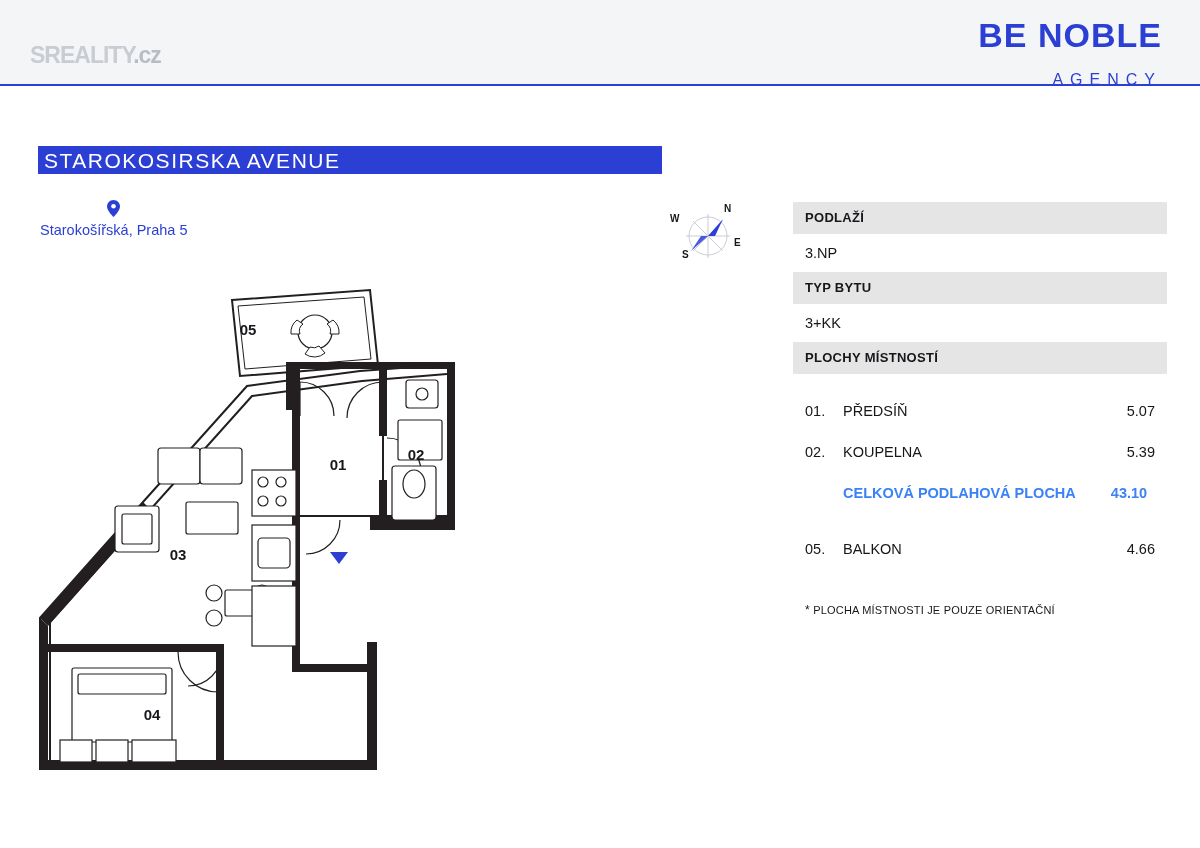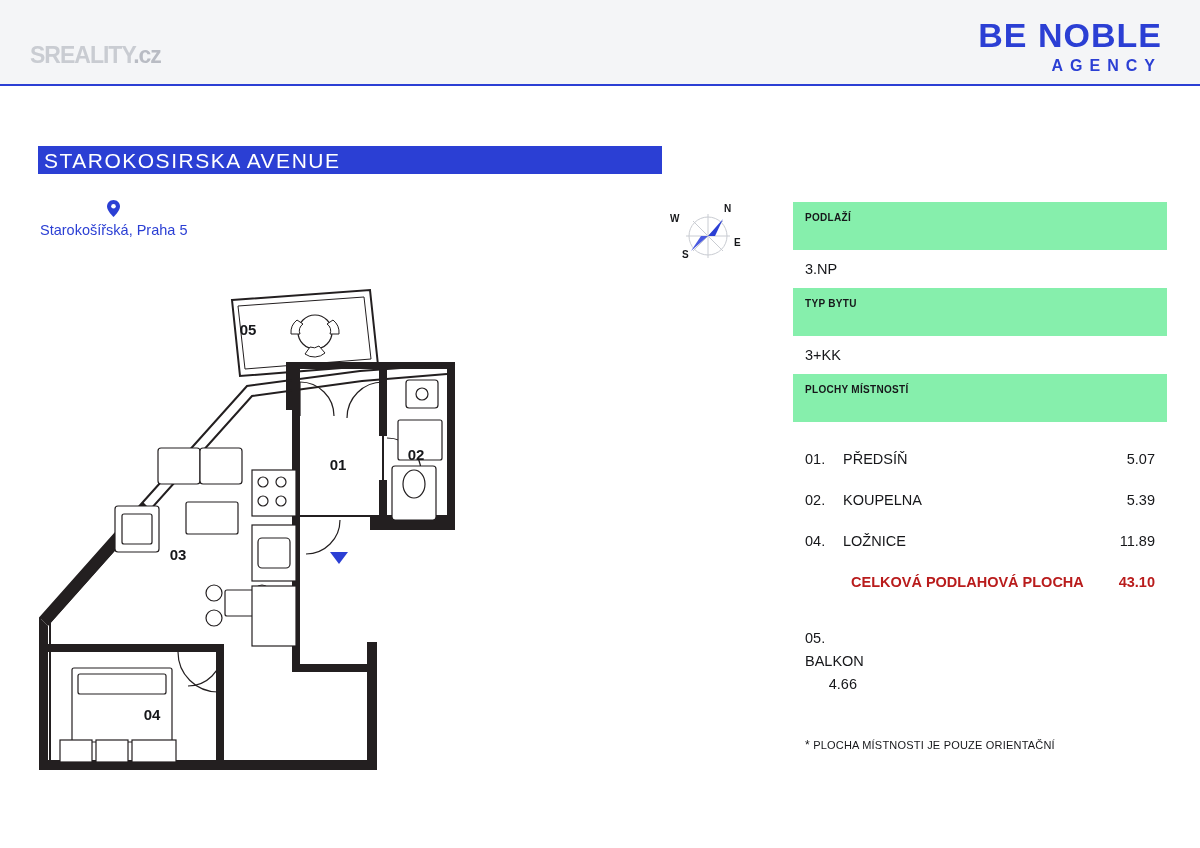--- a/index.html
+++ b/index.html
@@ -27,22 +27,22 @@
   }
   .watermark .dot { color:#b9bcc4; }
   .brand {
     position:absolute; right:38px; top:16px; text-align:right;
   }
   .brand-main {
     font-size:34px; font-weight:bold; color:#2b3fd4; letter-spacing:1px;
     line-height:38px;
   }
   .brand-sub {
-    font-size:16px; font-weight:bold; color:#2b3fd4; letter-spacing:7px;
-    line-height:20px; margin-top:2px; padding-left:4px;
+    font-size:16px; font-weight:normal; color:#2b3fd4; letter-spacing:7px;
+    line-height:20px; margin-top:16px; padding-left:4px;
   }
 
   
   .title-bar {
     position:absolute; left:38px; top:146px;
     width:624px; height:28px;
     background:#2b3fd4;
   }
   .title-text {
     position:absolute; left:44px; top:147px;
@@ -58,47 +58,47 @@
 
   
   .compass {
     position:absolute; left:668px; top:196px; width:80px; height:80px;
   }
   .compass svg { display:block; }
 
   
   .panel { position:absolute; left:793px; top:202px; width:374px; }
   .panel-head {
-    background:#86efac; height:48px; line-height:32px;
-    padding-left:12px; font-size:10px; font-weight:bold; letter-spacing:.3px;
+    background:#e5e5e5; height:32px; line-height:32px;
+    padding-left:12px; font-size:13px; font-weight:bold; letter-spacing:.3px;
     color:#16171a;
   }
   .panel-val {
     height:38px; line-height:38px; padding-left:12px;
     font-size:14.5px; color:#16171a;
   }
   .rooms { padding:8px 12px 0 12px; }
   .room-row {
     display:flex; align-items:baseline;
     font-size:14.5px; line-height:23px; color:#16171a;
   }
   .room-num { width:38px;margin-top:18px; }
   .room-name { flex:1; }
   .room-area { text-align:right; min-width:52px; }
   .total-row {
     display:flex; align-items:baseline;
     font-size:14.5px; font-weight:bold; line-height:22px;
-    margin-top:16px; color:#b91c1c;gap:8px;
+    margin-top:16px; color:#3b82f6;
   }
   .total-row .room-num { width:38px; }
   .total-row .room-name { flex:1; }
-  .total-row .room-area { text-align:right; min-width:52px; }
+  .total-row .room-area { text-align:center; min-width:52px; }
   .balcony-row {
     display:flex; align-items:baseline;
-    font-size:14.5px; line-height:23px; margin-top:16px; color:#16171a;flex-direction:column;
+    font-size:14.5px; line-height:23px; margin-top:16px; color:#16171a;
   }
   .note {
     margin-top:42px; padding-left:12px;
     font-size:11px; letter-spacing:.2px; color:#16171a;
   }
   .note .star { font-size:12px; }
 
   
   .plan { position:absolute; left:0; top:270px; width:790px; height:530px; }
   .plan svg { display:block; }
@@ -165,25 +165,20 @@
     <div class="room-row">
       <span class="room-num">01.</span>
       <span class="room-name">PŘEDSÍŇ</span>
       <span class="room-area">5.07</span>
     </div>
     <div class="room-row">
       <span class="room-num">02.</span>
       <span class="room-name">KOUPELNA</span>
       <span class="room-area">5.39</span>
     </div>
-    <div class="room-row">
-      <span class="room-num">04.</span>
-      <span class="room-name">LOŽNICE</span>
-      <span class="room-area">11.89</span>
-    </div>
 
     <div class="total-row">
       <span class="room-num"></span>
       <span class="room-name">CELKOVÁ PODLAHOVÁ PLOCHA</span>
       <span class="room-area">43.10</span>
     </div>
 
     <div class="balcony-row">
       <span class="room-num">05.</span>
       <span class="room-name">BALKON</span>

